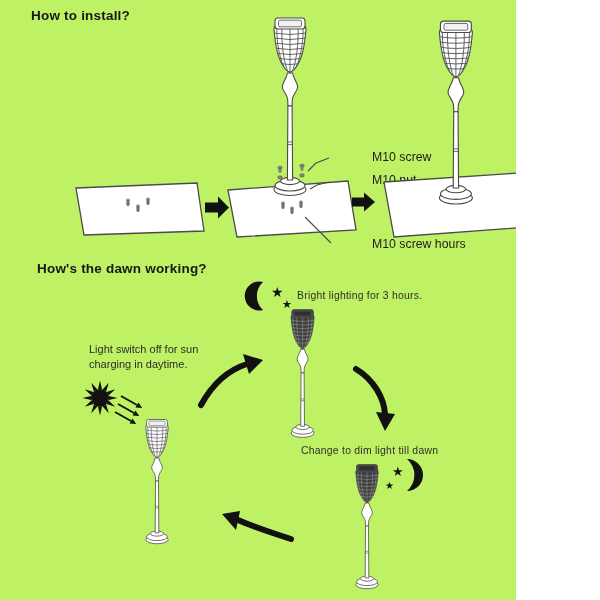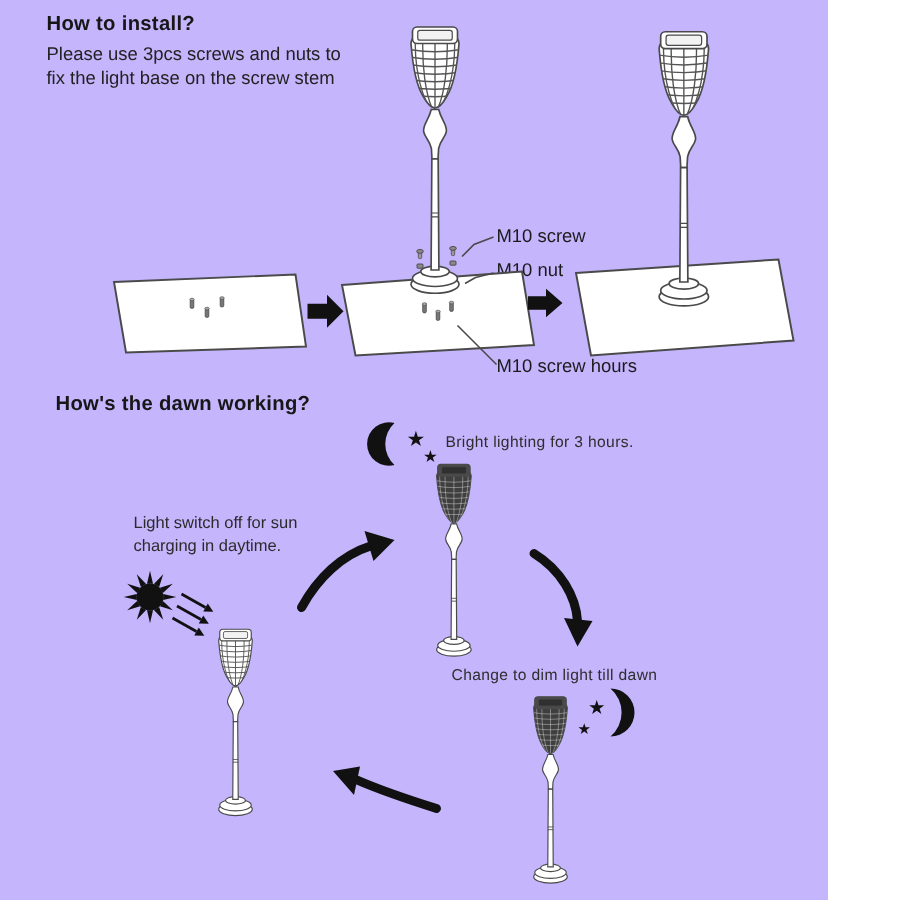--- a/index.html
+++ b/index.html
@@ -1,39 +1,35 @@
 <!DOCTYPE html>
 <html><head>
 <meta charset="utf-8">
 <style>
   html,body{margin:0;padding:0;background:#fff;}
   .canvas{
-    position:relative;width:516px;height:600px;background:#c4b5fd;
-    font-family:"Liberation Sans",sans-serif;color:#1e1e1e;overflow:hidden;padding-left:36px;
+    position:relative;width:516px;height:600px;background:#bef264;
+    font-family:"Liberation Sans",sans-serif;color:#1e1e1e;overflow:hidden;
   }
   .abs{position:absolute;}
   .h1{font-size:13.5px;font-weight:700;color:#171717;letter-spacing:.2px;}
   .body-text{font-size:12.3px;line-height:15.5px;color:#222;}
-  .callout{font-size:12.3px;color:#1b1b1b;white-space:nowrap;}
+  .callout{font-size:12.3px;color:#1b1b1b;white-space:nowrap;margin-left:41px;}
   .cycle-label{font-size:10.4px;color:#2e2e2e;letter-spacing:.25px;white-space:nowrap;}
   .cycle-label2{font-size:11px;line-height:14.5px;color:#2b2b2b;}
   svg{position:absolute;left:0;top:0;}
   svg text{font-family:"DejaVu Sans",sans-serif;}
 </style>
 </head>
 <body>
 
 <div class="canvas">
 
   <div class="abs h1" style="left:31px;top:8px;">How to install?</div>
 
-  <div class="abs body-text" style="left:31px;top:29px;">
-    <div>Please use 3pcs screws and nuts to</div>
-    <div>fix the light base on the screw stem</div>
-  </div>
 
   <div class="abs callout" style="left:331px;top:150px;">M10 screw</div>
   <div class="abs callout" style="left:331px;top:173px;">M10 nut</div>
   <div class="abs callout" style="left:331px;top:237px;">M10 screw hours</div>
 
   <div class="abs h1" style="left:37px;top:261px;">How's the dawn working?</div>
 
   <div class="abs cycle-label" style="left:297px;top:290px;">Bright lighting for 3 hours.</div>
 
   <div class="abs cycle-label2" style="left:89px;top:342px;">

